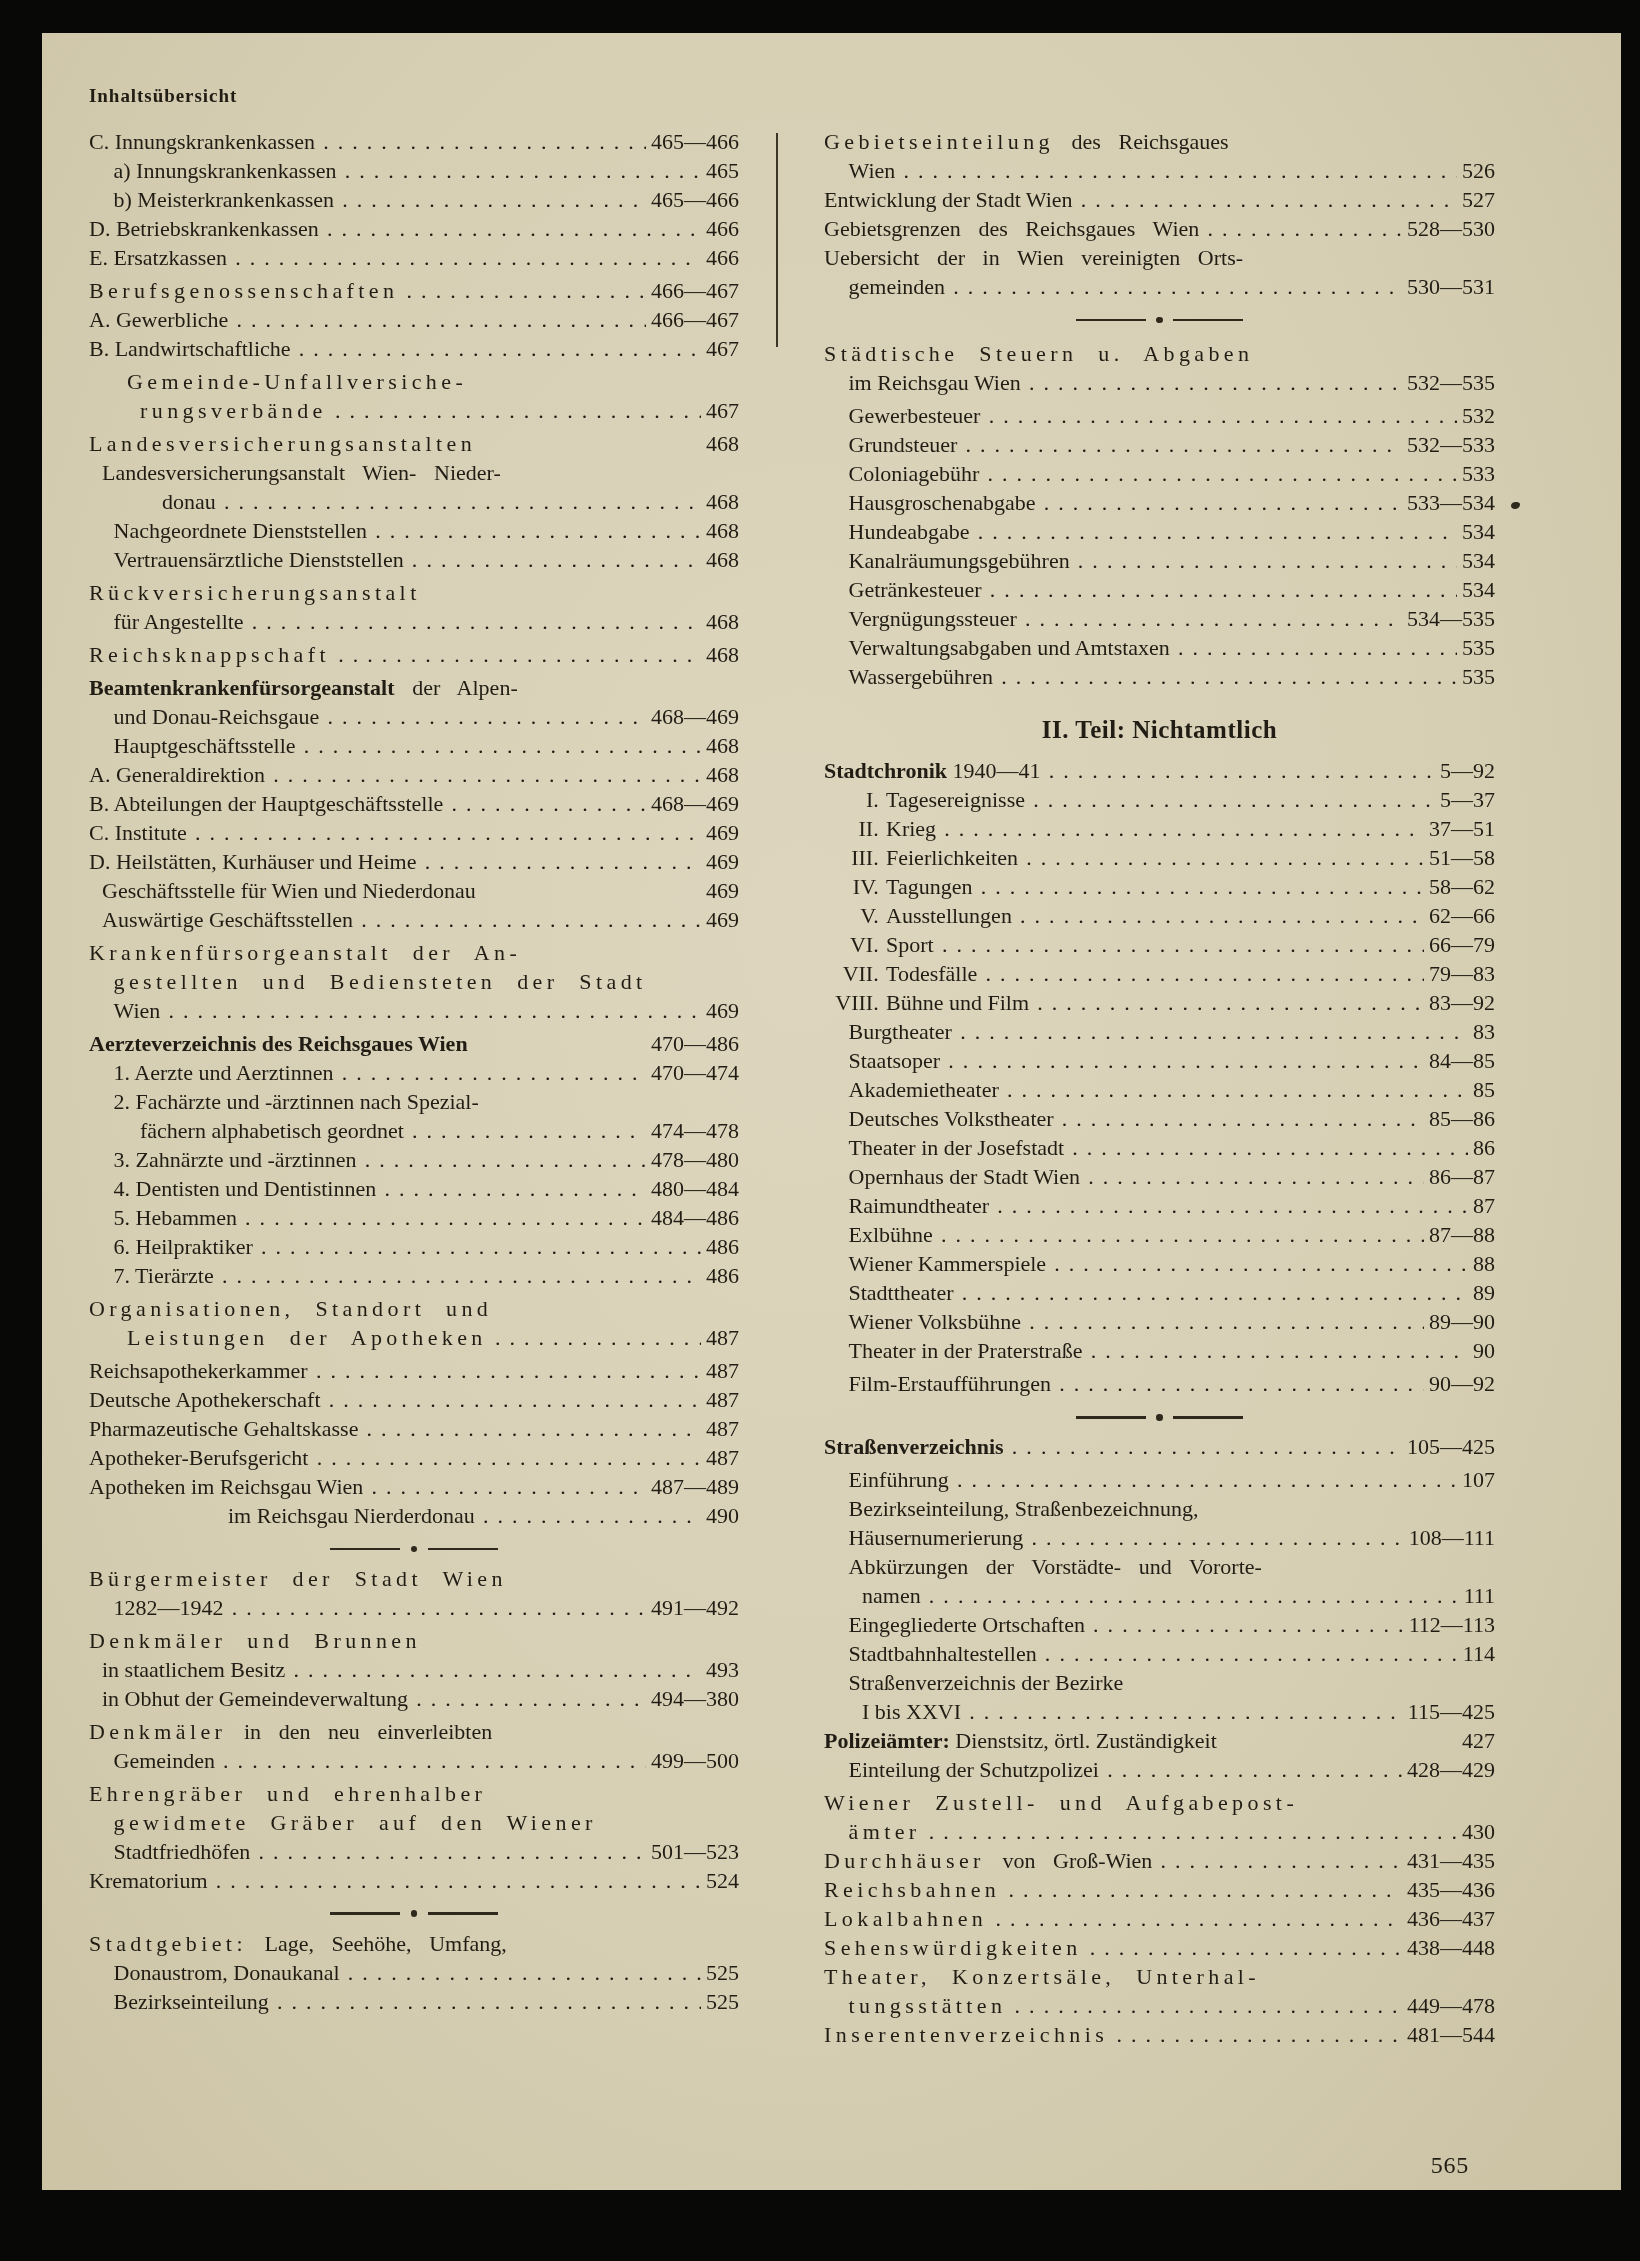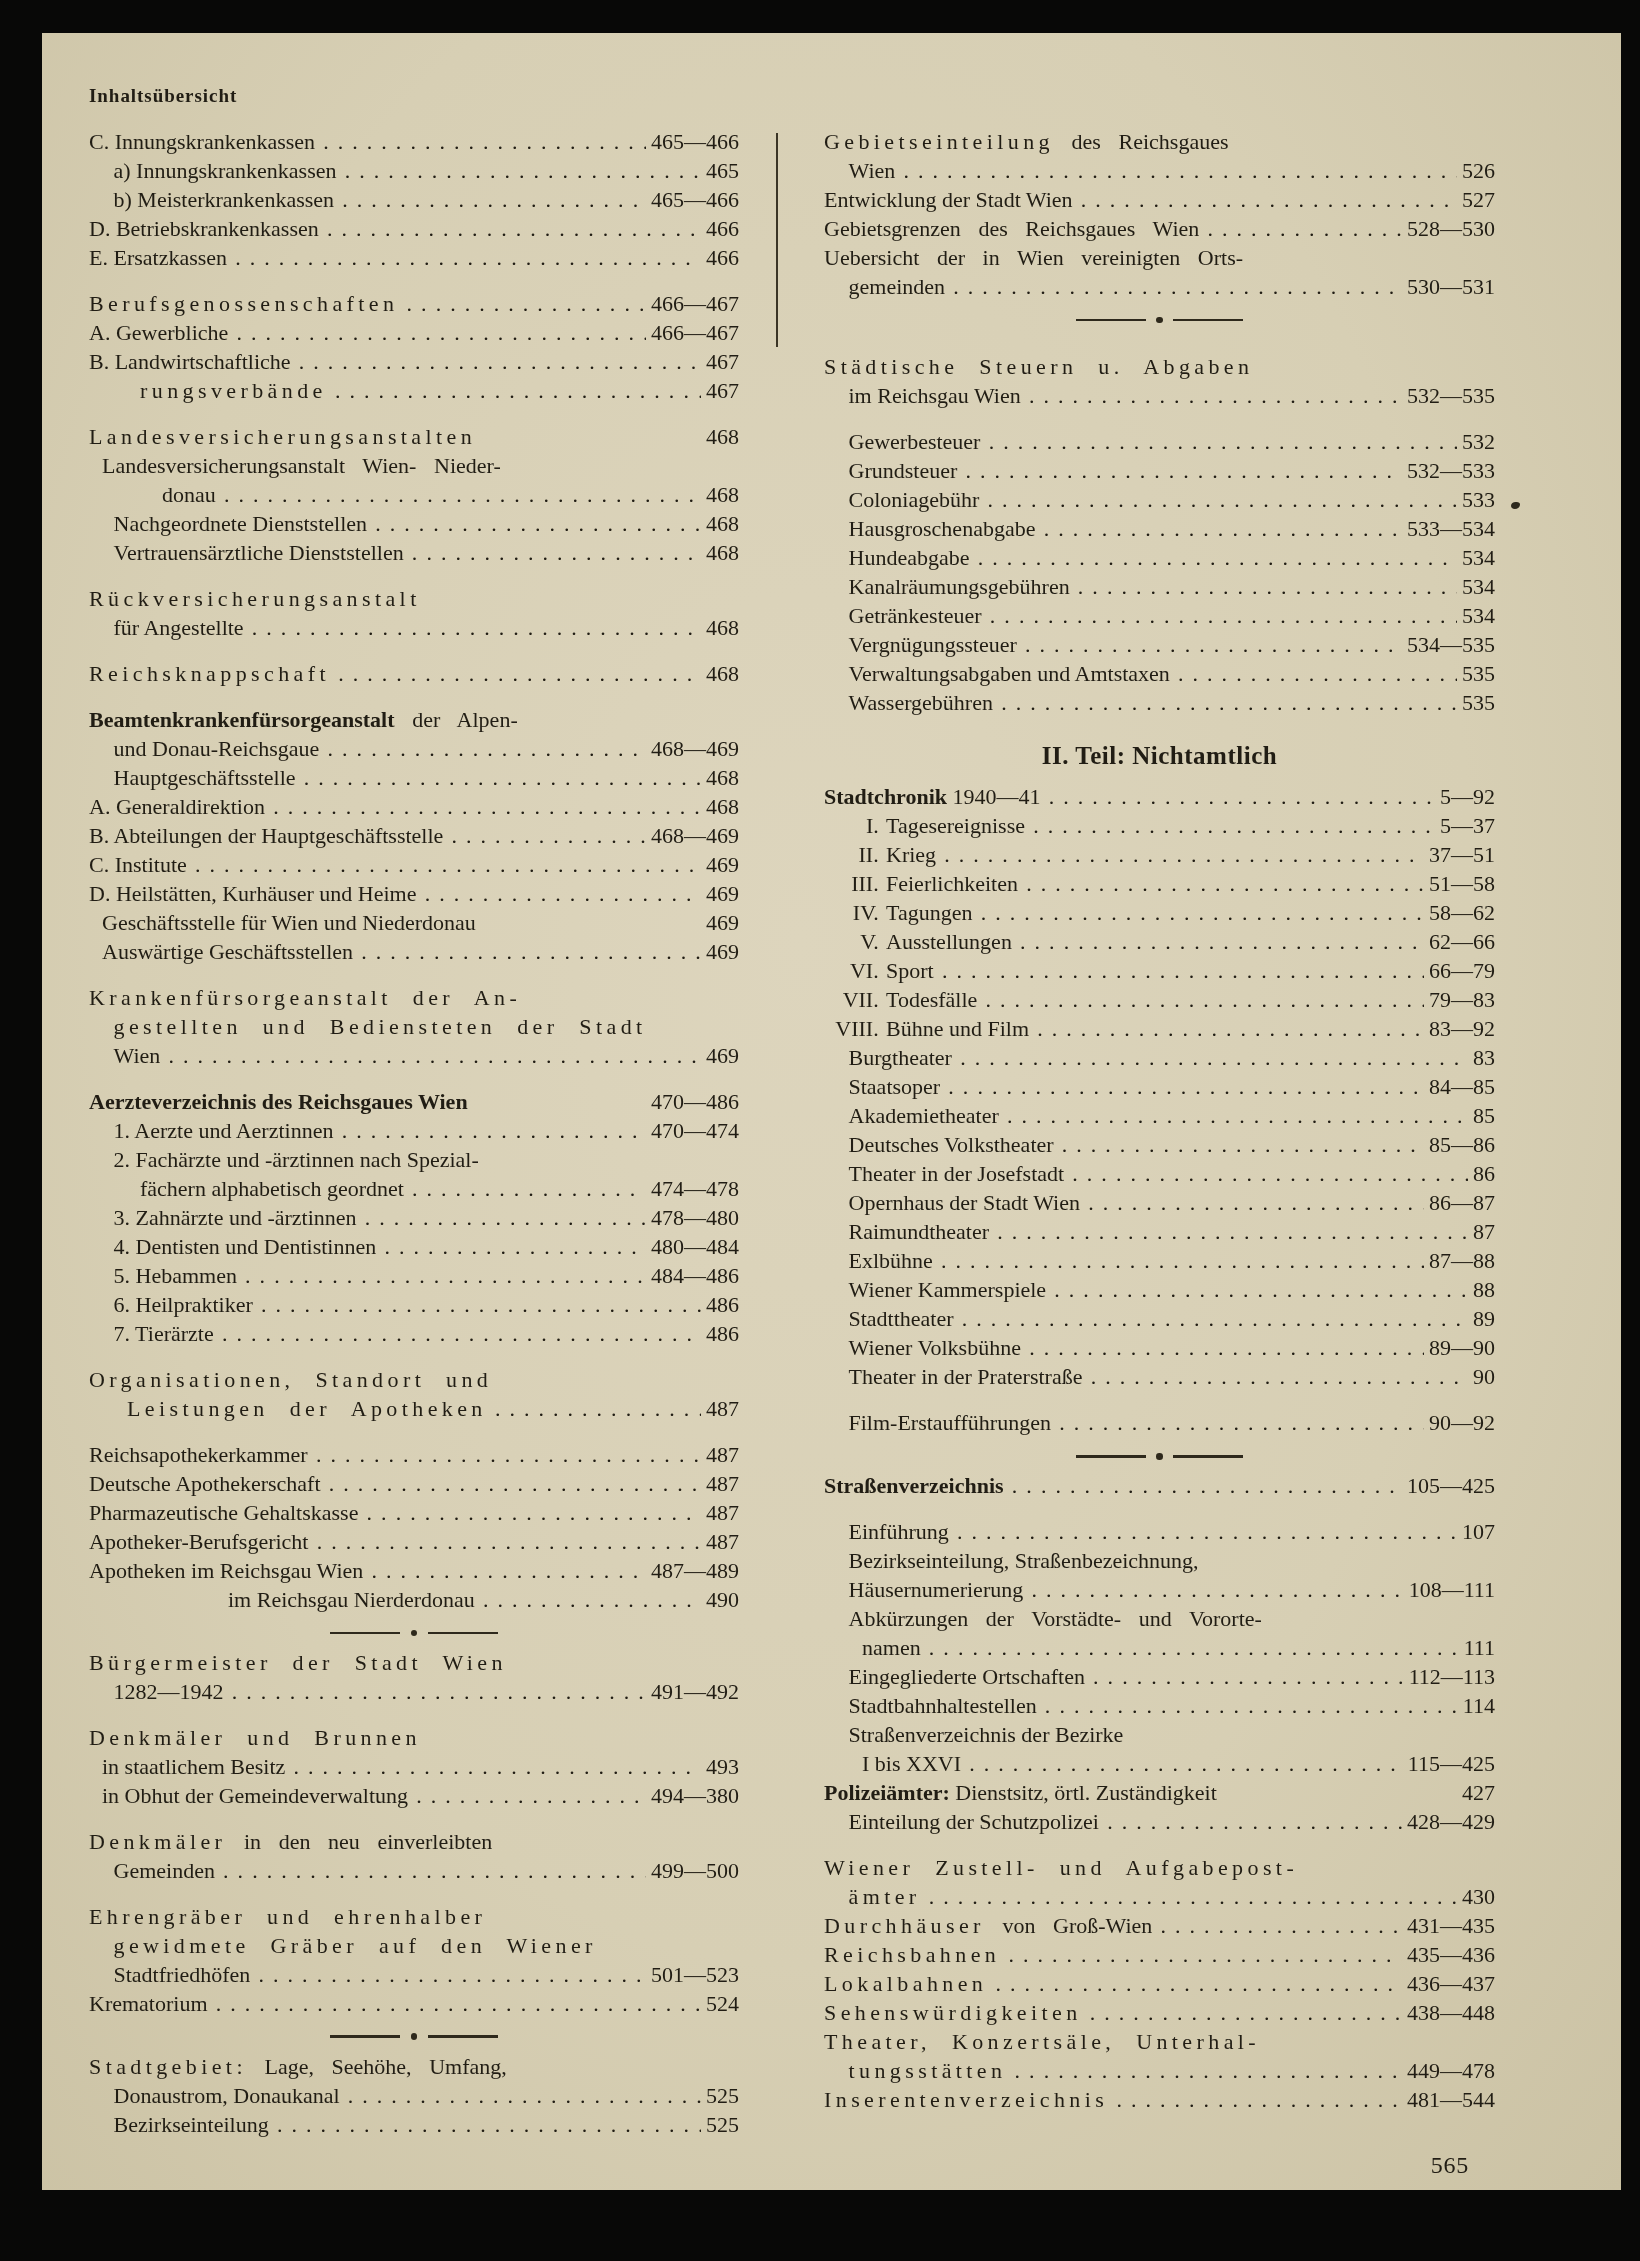--- a/index.html
+++ b/index.html
@@ -9,21 +9,21 @@
   .paper{position:absolute;left:42px;top:33px;width:1579px;height:2157px;
          background:radial-gradient(ellipse at 48% 42%, #ddd5bd 0%, var(--paper,#d7cfb4) 58%, #cbc2a4 100%)}
   .toc-header{position:absolute;top:52px;left:47px;width:1406px;text-align:left;
               font-size:19px;font-weight:bold;letter-spacing:.05em}
   .cols{position:absolute;top:96px;left:47px;width:1406px;display:flex}
   .col{display:flex;flex-direction:column}
   .col.left{width:650px}
   .colgap{width:85px}
   .col.right{width:671px}
   .row{display:flex;align-items:baseline;height:29px;font-size:22px;white-space:nowrap}
-  .row.mt{margin-top:17px}
+  .row.mt{margin-top:4px}
   .ind1{padding-left:13px}.ind2{padding-left:24.5px}.ind3{padding-left:38px}
   .ind4{padding-left:51px}.ind5{padding-left:73px}.ind6{padding-left:139px}
   .txt{white-space:nowrap}
   .b{font-weight:bold}
   .ls{letter-spacing:.2em;word-spacing:.5em}
   .ws{word-spacing:.55em}
   .num{display:inline-block;width:62px;text-align:right;padding-right:7.3px}
   .leader{flex:1 1 0;min-width:4.9px;overflow:hidden;white-space:nowrap;margin:0 4.9px 0 8.2px}
   .leader.dots::after{content:". . . . . . . . . . . . . . . . . . . . . . . . . . . . . . . . . . . . . . . . . . . . . . . . . . . . . . . . . . . . . . . . . . . . . .";letter-spacing:.08em}
   .pg{white-space:nowrap}
@@ -76,20 +76,24 @@
         <div class="row">
           <span class="txt"><span>A. Gewerbliche</span></span>
           <span class="leader dots"></span>
           <span class="pg">466—467</span>
         </div>
         <div class="row">
           <span class="txt"><span>B. Landwirtschaftliche</span></span>
           <span class="leader dots"></span>
           <span class="pg">467</span>
         </div>
+        <div class="row ind3 mt">
+          <span class="txt ls"><span>Gemeinde-Unfallversiche-</span></span>
+          <span class="leader"></span>
+        </div>
         <div class="row ind4">
           <span class="txt ls"><span>rungsverbände</span></span>
           <span class="leader dots"></span>
           <span class="pg">467</span>
         </div>
         <div class="row mt">
           <span class="txt ls"><span>Landesversicherungsanstalten</span></span>
           <span class="leader"></span>
           <span class="pg">468</span>
         </div>

